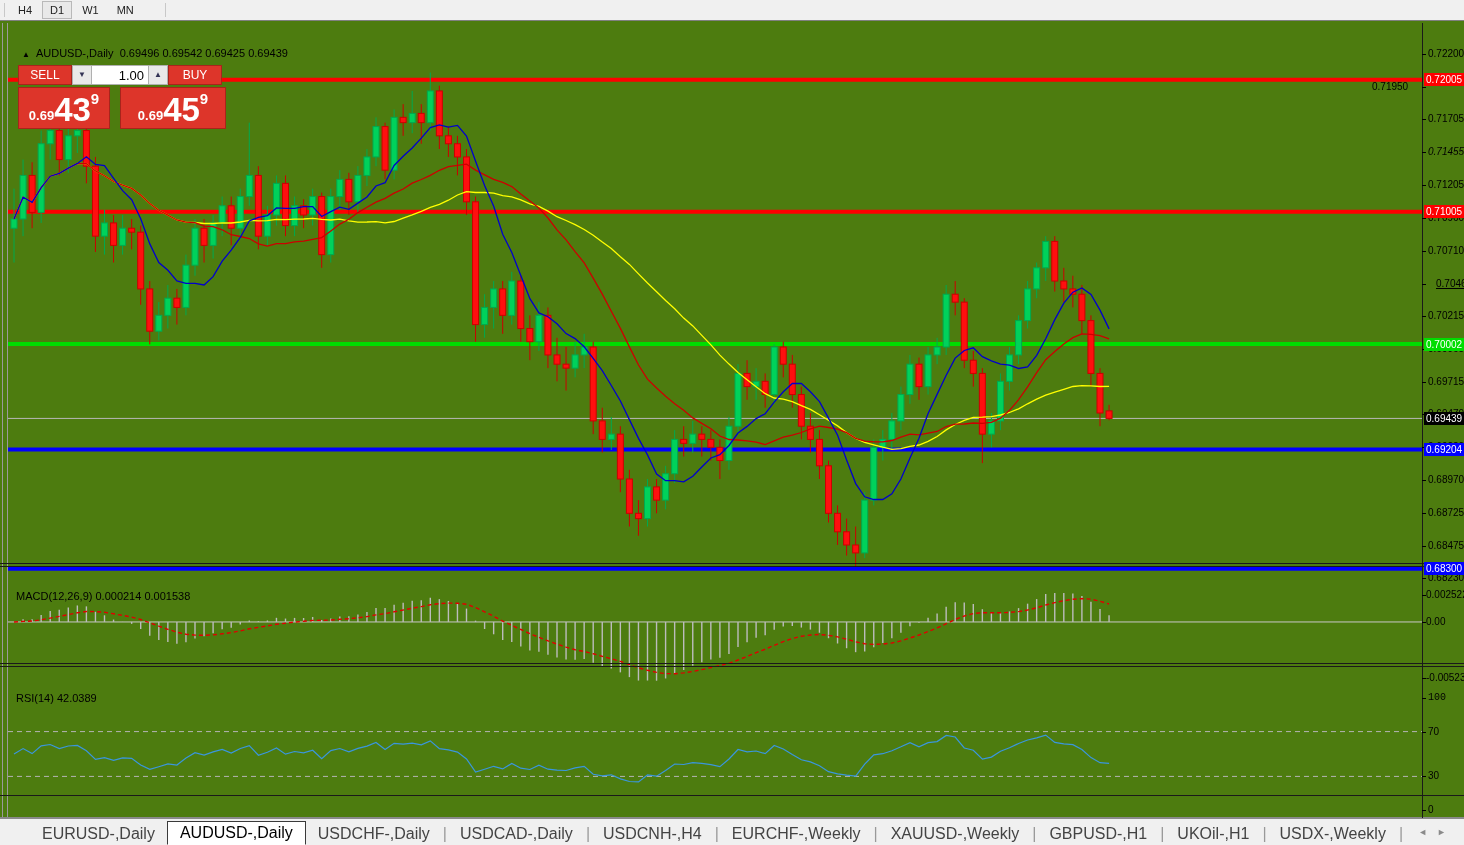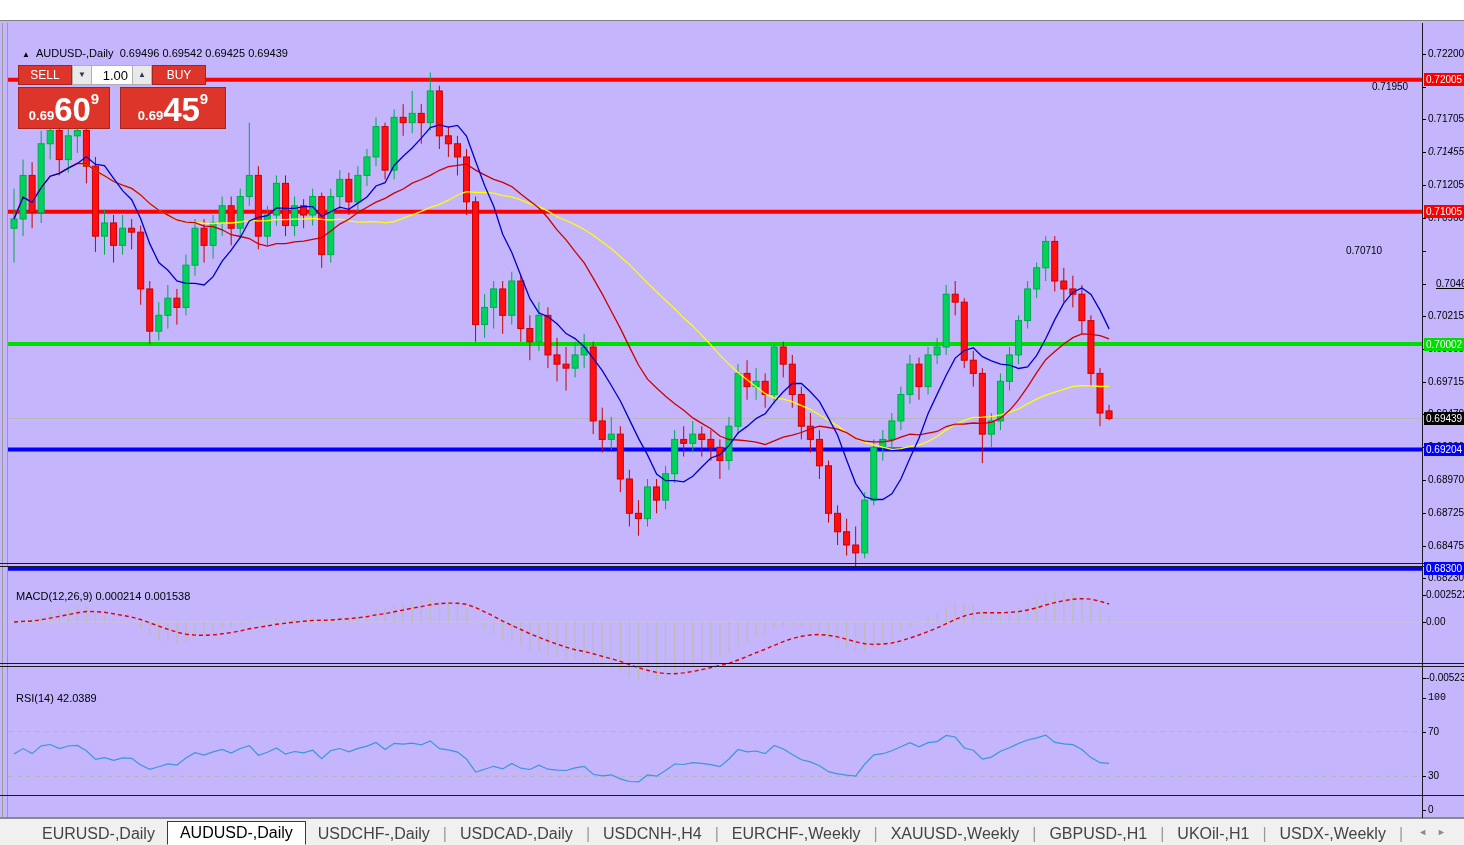--- a/index.html
+++ b/index.html
@@ -3,37 +3,37 @@
 <meta charset="utf-8">
 <style>
   html,body{margin:0;padding:0;background:#f0f0f0;font-family:"Liberation Sans",sans-serif;}
   #app{position:relative;width:1464px;height:845px;overflow:hidden;background:#fff;}
   
   .toolbar{position:absolute;left:0;top:0;width:1464px;height:20px;background:#f0f0f0;border-bottom:1px solid #a8a8a8;display:flex;align-items:center;font-size:11px;color:#222;}
   .tf-btn{padding:2px 7px;margin:0 1px;cursor:default;border:1px solid transparent;}
   .tf-btn.active{background:#e9e9e9;border:1px solid #b9b9b9;}
   .tf-sep{width:1px;height:14px;background:#c8c8c8;margin:0 4px;}
   
-  .chart-area{position:absolute;left:0;top:20px;width:1464px;height:798px;background:#c4b5fd;border-top:1px solid #808080;}
+  .chart-area{position:absolute;left:0;top:20px;width:1464px;height:798px;background:#4d7c0f;border-top:1px solid #808080;}
   .frame-line{position:absolute;background:#9a9a9a;}
   .pane-sep{position:absolute;left:0;width:1464px;height:1px;background:#1a1a1a;}
   .chart-header{position:absolute;left:22px;top:26px;font-size:11px;color:#000;white-space:nowrap;}
   .chart-header .arrow{font-size:8px;margin-right:6px;}
   svg{position:absolute;}
   
   .axis-label{position:absolute;font-size:10px;color:#000;white-space:nowrap;}
   .badge{position:absolute;left:1424px;width:40px;height:13px;font-size:10px;line-height:13px;color:#fff;text-align:left;padding-left:2px;white-space:nowrap;}
   .tickmark{position:absolute;width:4px;height:1px;background:#000;left:1422px;}
   .pane-label{position:absolute;font-size:11px;color:#000;}
   
   .trade-panel{position:absolute;left:18px;top:44px;width:208px;}
   .tp-row1{display:flex;height:20px;}
   .tp-btn{background:#dd352a;border:1px solid #a8241b;color:#fff;font-size:12px;text-align:center;line-height:18px;width:54px;box-sizing:border-box;}
   .tp-spin{width:20px;background:#e9e9e9;border:1px solid #b0b0b0;box-sizing:border-box;text-align:center;font-size:8px;color:#335;line-height:18px;}
-  .tp-input{width:40px;border:1px solid #b0b0b0;border-left:none;border-right:none;box-sizing:border-box;text-align:right;font-size:13px;padding-right:4px;font-family:"Liberation Sans",sans-serif;}
+  .tp-input{width:56px;border:1px solid #b0b0b0;border-left:none;border-right:none;box-sizing:border-box;text-align:right;font-size:13px;padding-right:4px;font-family:"Liberation Sans",sans-serif;}
   .tp-row2{display:flex;margin-top:2px;}
   .tp-price{background:#dd352a;border:1px solid #a8241b;color:#fff;height:42px;display:flex;align-items:flex-end;justify-content:center;padding-bottom:3px;box-sizing:border-box;}
   .tp-price .pfx{font-size:13px;font-weight:bold;margin-bottom:2px;}
   .tp-price .big{font-size:33px;font-weight:bold;line-height:30px;}
   .tp-price .sup{font-size:15px;font-weight:bold;align-self:flex-start;margin-top:2px;}
   .tp-price.sell{width:92px;margin-right:10px;}
   .tp-price.buy{width:106px;}
   
   .date-label{position:absolute;top:800px;font-size:10px;color:#000;white-space:nowrap;}
   
@@ -42,20 +42,28 @@
   .tab{padding:2px 12px;white-space:nowrap;cursor:default;}
   .tab.active{background:#fff;border:1px solid #3a3a3a;border-bottom:1px solid #fff;color:#000;margin-top:-1px;}
   .tab-sep{color:#999;padding:0 1px;}
   .tab-arrows{position:absolute;right:8px;top:8px;font-size:9px;color:#8a8a8a;letter-spacing:10px;}
 </style>
 </head>
 <body>
 
 <div id="app">
 
+  <div class="toolbar" id="toolbar">
+      <div class="tf-sep" style="margin-left: 4px;"></div>
+      <div class="tf-btn">H4</div>
+      <div class="tf-btn active">D1</div>
+      <div class="tf-btn">W1</div>
+      <div class="tf-btn">MN</div>
+      <div class="tf-sep" style="margin-left: 22px;"></div>
+    </div>
 
   <div class="chart-area">
     <div class="chart-header">
       <span class="arrow">▲</span><span>AUDUSD-,Daily</span>&nbsp;&nbsp;<span>0.69496 0.69542 0.69425 0.69439</span>
     </div>
 
     <svg id="main-pane" style="left:8px;top:22px;" width="1414" height="540">
         <line x1="0" y1="36.732816999999734" x2="1414" y2="36.732816999999734" stroke="#ff0000" stroke-width="4"></line>
         <line x1="0" y1="168.72281699999985" x2="1414" y2="168.72281699999985" stroke="#ff0000" stroke-width="4"></line>
         <line x1="0" y1="301.1087869999996" x2="1414" y2="301.1087869999996" stroke="#00dd00" stroke-width="4"></line>
@@ -462,21 +470,21 @@
         <div class="axis-label" style="left: 1372px; top: 60px;">0.71950</div>
         <div class="tickmark" style="top: 98px;"></div>
         <div class="axis-label" style="left: 1428px; top: 92px;">0.71705</div>
         <div class="tickmark" style="top: 131px;"></div>
         <div class="axis-label" style="left: 1428px; top: 125px; font-style: italic;">0.71455</div>
         <div class="tickmark" style="top: 164px;"></div>
         <div class="axis-label" style="left: 1428px; top: 158px;">0.71205</div>
         <div class="tickmark" style="top: 197px;"></div>
         <div class="axis-label" style="left: 1428px; top: 191px;">0.70960</div>
         <div class="tickmark" style="top: 230px;"></div>
-        <div class="axis-label" style="left: 1346px; top: 224px;">0.70710</div>
+        <div class="axis-label" style="left: 1428px; top: 224px;">0.70710</div>
         <div class="tickmark" style="top: 263px;"></div>
         <div class="axis-label" style="left: 1436px; top: 257px; text-decoration: underline;">0.70460</div>
         <div class="tickmark" style="top: 295px;"></div>
         <div class="axis-label" style="left: 1428px; top: 289px;">0.70215</div>
         <div class="tickmark" style="top: 328px;"></div>
         <div class="axis-label" style="left: 1428px; top: 322px;">0.69965</div>
         <div class="tickmark" style="top: 361px;"></div>
         <div class="axis-label" style="left: 1428px; top: 355px;">0.69715</div>
         <div class="tickmark" style="top: 393px;"></div>
         <div class="axis-label" style="left: 1428px; top: 387px;">0.69470</div>
@@ -536,21 +544,21 @@
       <div class="tp-row1">
         <div class="tp-btn">SELL</div>
         <div class="tp-spin">▼</div>
         <input class="tp-input" value="1.00" style="">
         <div class="tp-spin">▲</div>
         <div class="tp-btn">BUY</div>
       </div>
       <div class="tp-row2">
         <div class="tp-price sell">
           <span class="pfx">0.69</span>
-            <span class="big">60</span>
+            <span class="big">43</span>
             <span class="sup">9</span>
         </div>
         <div class="tp-price buy">
           <span class="pfx">0.69</span>
             <span class="big">45</span>
             <span class="sup">9</span>
         </div>
       </div>
     </div>
   </div>

